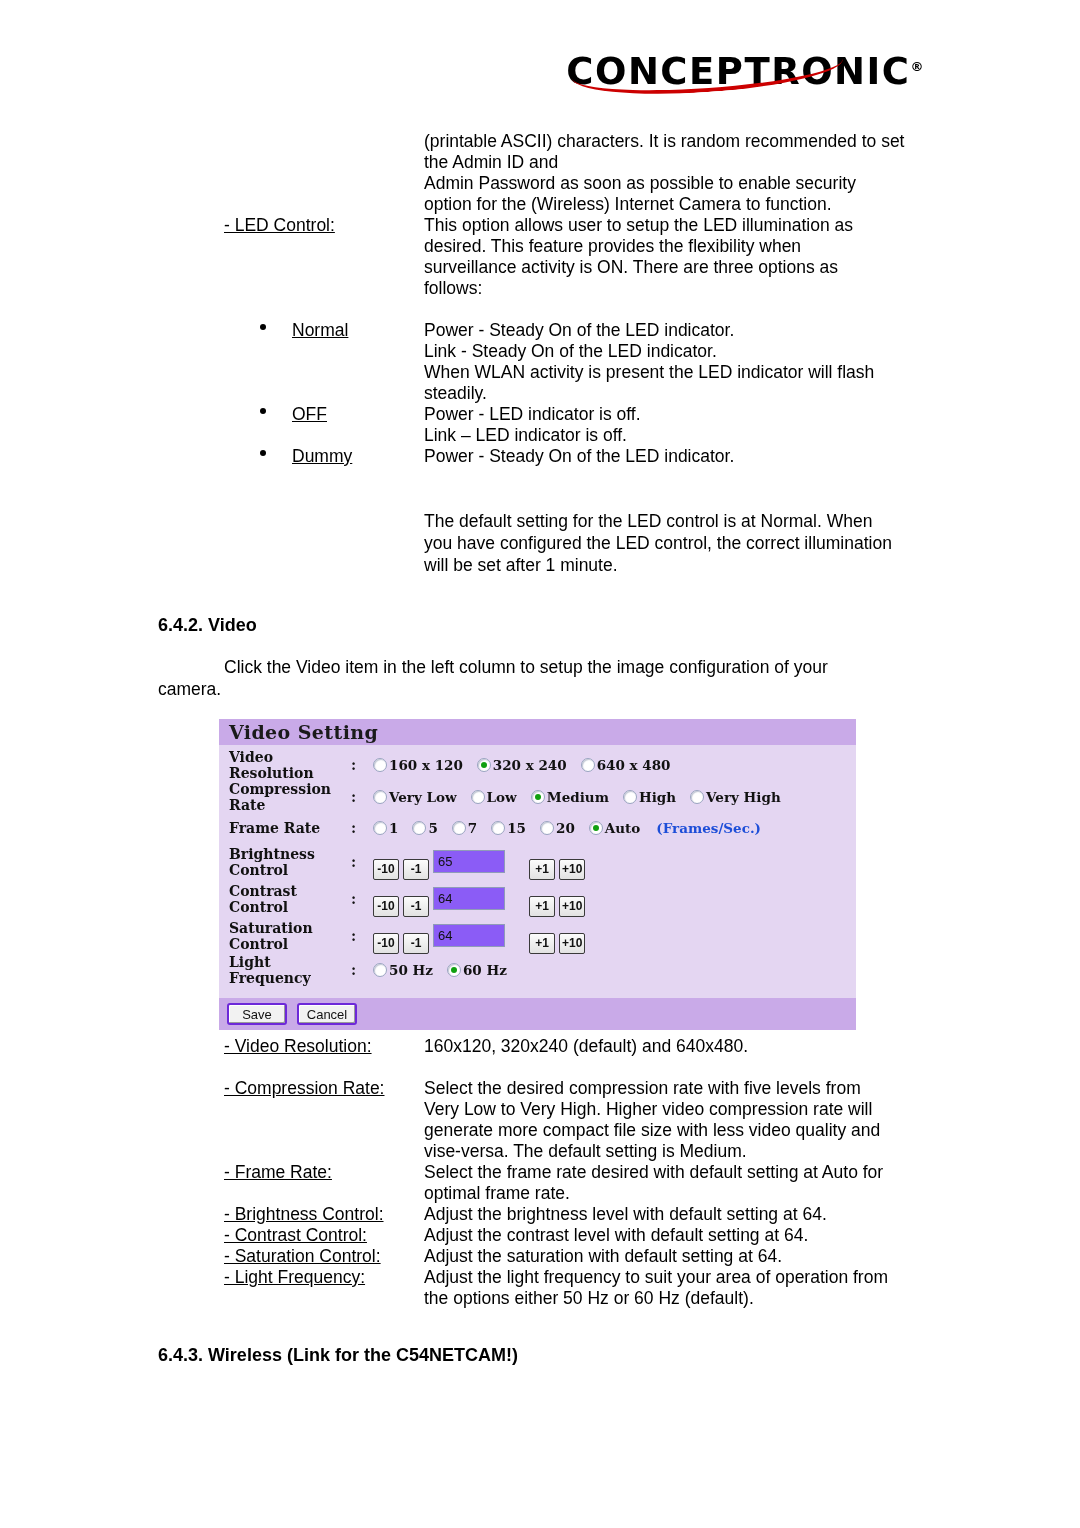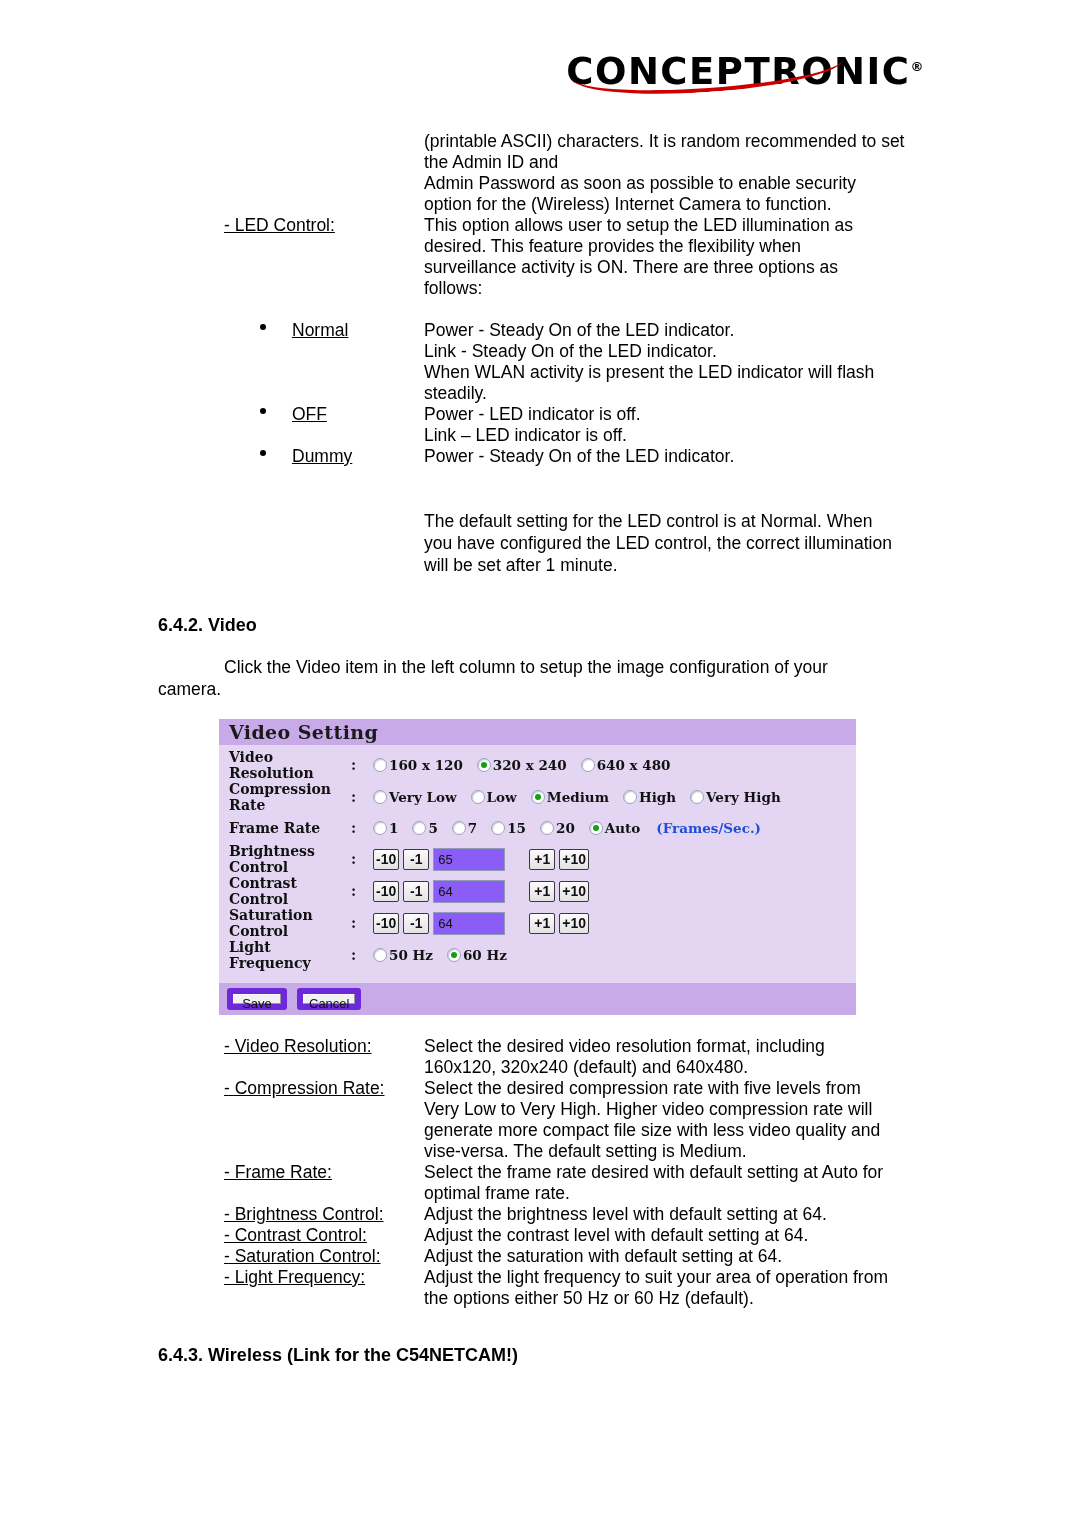--- a/index.html
+++ b/index.html
@@ -200,26 +200,27 @@
   }
   .spin-btn {
     min-width: 26px;
     height: 21px;
     line-height: 19px;
     text-align: center;
     background: linear-gradient(#fcfcfc, #e2e2e2);
     border: 1px solid #3a3a3a;
     border-radius: 2px;
     font-family: "Liberation Sans", sans-serif;
-    font-size: 14px;
+    font-size: 12px;
     font-weight: bold;
     color: #111;
     margin-right: 4px;
     padding: 0 2px;
     box-sizing: border-box;
+    margin-top: 16px;
   }
   .spin-input {
     width: 72px;
     height: 23px;
     background: #8b5cf6;
     border: 1px solid #8f9bb8;
     font-family: "Liberation Sans", sans-serif;
     font-size: 13px;
     color: #111;
     padding: 0 0 0 4px;
@@ -241,21 +242,21 @@
     display: flex;
     align-items: center;
     padding-left: 8px;
   }
   .winbtn {
     min-width: 60px;
     height: 22px;
     line-height: 20px;
     text-align: center;
     background: #f2f2f2;
-    border: 6px solid #6d28d9;
+    border: 2px solid #6d28d9;
     border-radius: 3px;
     box-shadow: inset -1px -1px 0 #9a9a9a, inset 1px 1px 0 #ffffff;
     font-family: "Liberation Sans", sans-serif;
     font-size: 13px;
     color: #111;
     margin-right: 10px;
     padding: 0 6px;
     box-sizing: border-box;
   }
 </style>
@@ -474,21 +475,20 @@
 
   <div class="panel-footer">
     <div class="winbtn">Save</div>
     <div class="winbtn">Cancel</div>
   </div>
 </div>
 
 <div class="row" style="top:1036px;">
   <div class="lbl">- Video Resolution:</div>
   <div class="desc">
-    <div>Select the desired video resolution format, including</div>
     <div>160x120,  320x240  (default) and 640x480.</div>
   </div>
 </div>
 
 <div class="row" style="top:1078px;">
   <div class="lbl">- Compression Rate:</div>
   <div class="desc">
     <div>Select the desired compression rate with five levels from</div>
     <div>Very Low to Very High. Higher video compression rate will</div>
     <div>generate more compact file size with less video quality and</div>

